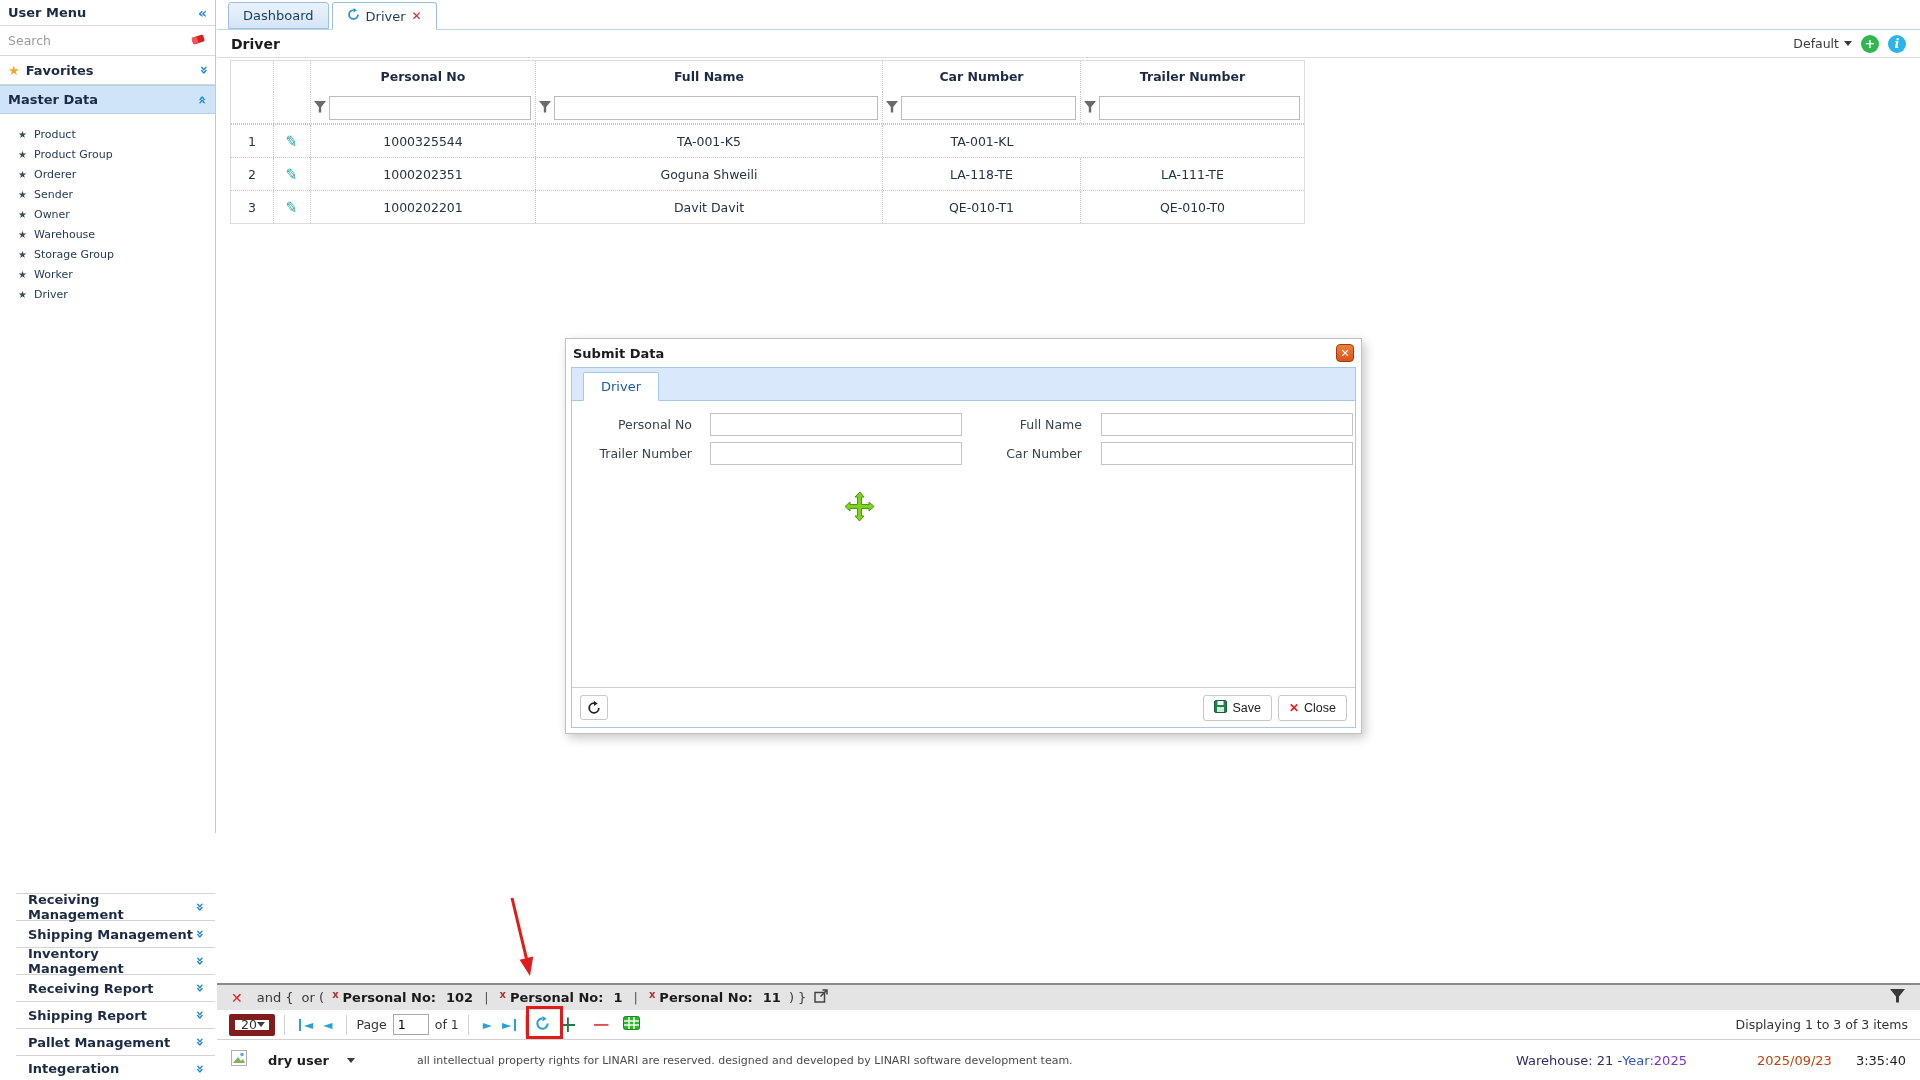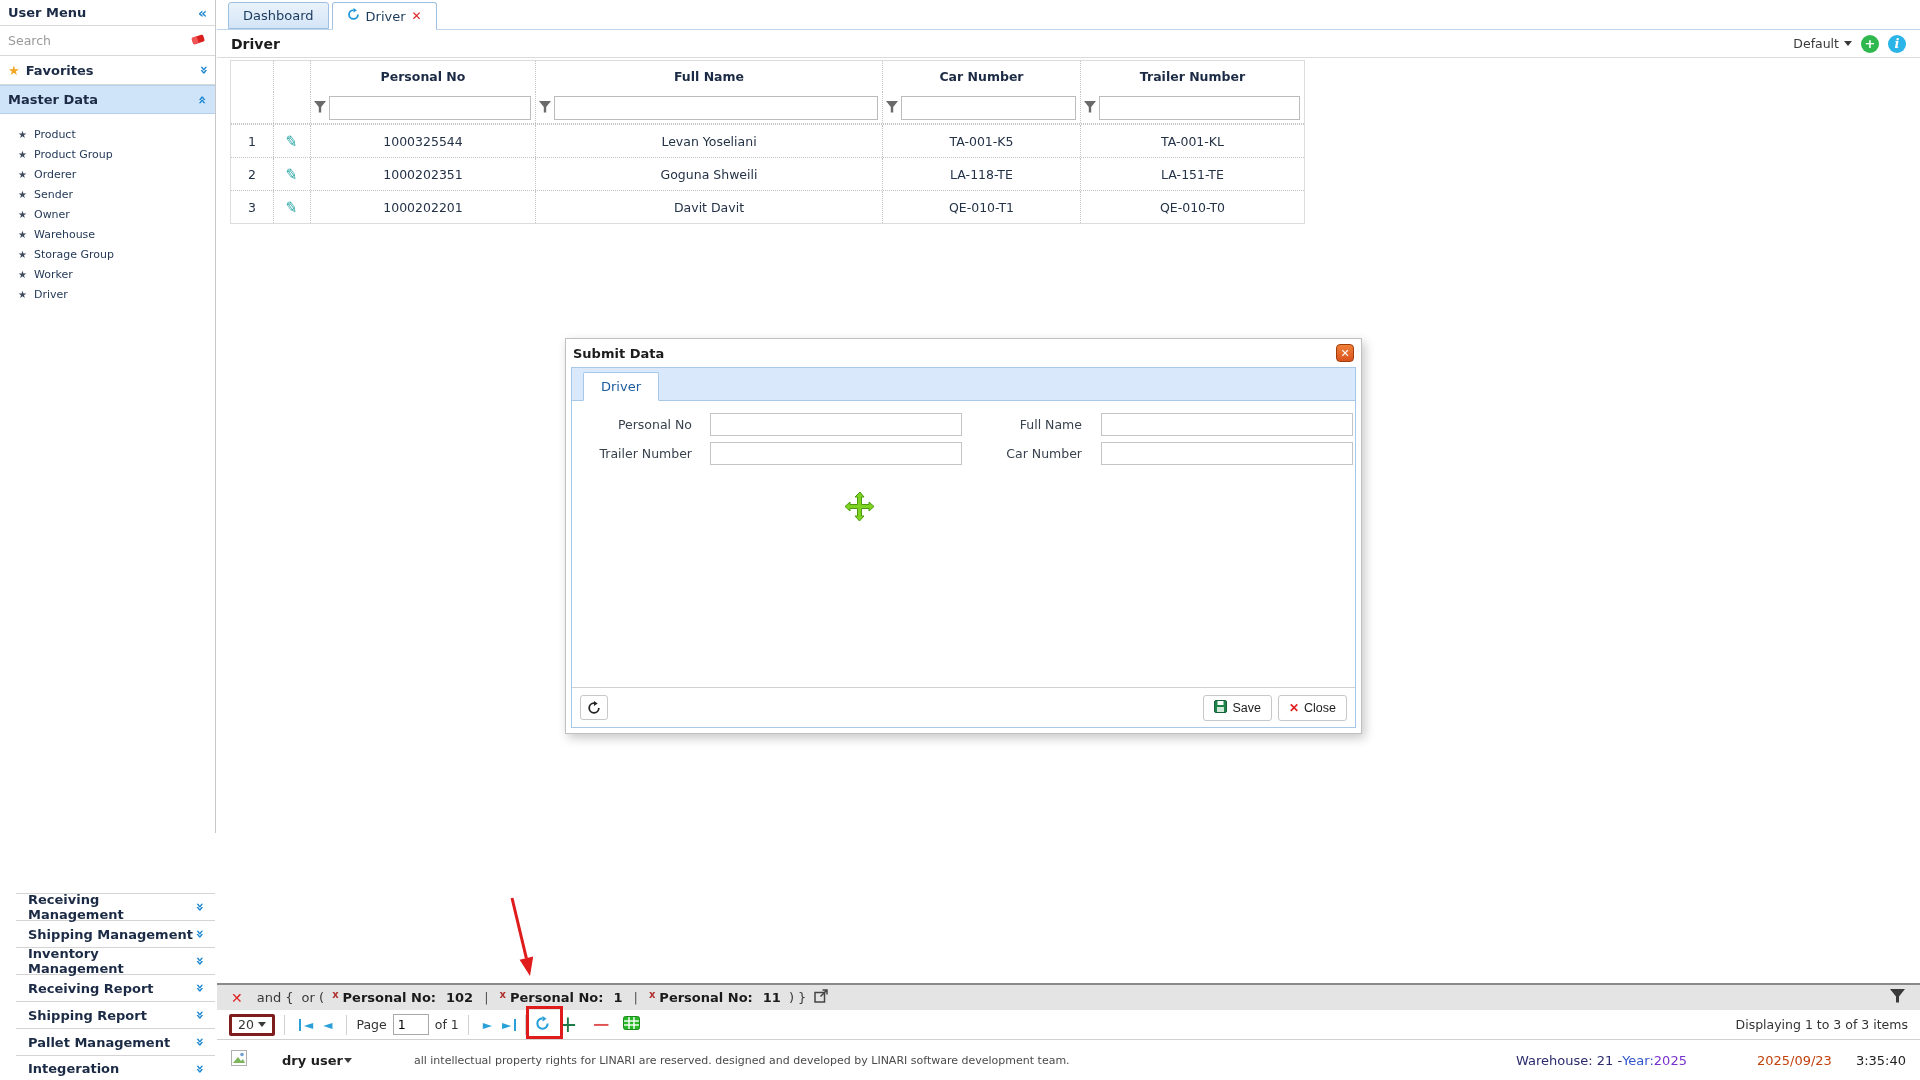--- a/index.html
+++ b/index.html
@@ -110,37 +110,37 @@
   .chip { display:flex; align-items:center; font-weight:700; color:#1a1a1a; gap:4px; }
   .chip .cx { color:#b03030; font-size:10px; font-weight:700; cursor:pointer; position:relative; top:-3px; }
   .chip .val { margin-left:6px; }
   .fb-sep { color:#555; padding:0 3px; }
   .fb-funnel { margin-left:auto; cursor:pointer; }
 
   
   .pagebar { position:absolute; left:217px; top:1010px; right:0; height:30px; background:#fff;
     border-bottom:1px solid #d0d0d0; display:flex; align-items:center; padding:0 12px;
     font-size:12.5px; color:#333; }
-  .psel { width:46px; height:22px; border:3px solid #7f1d1d; border-radius:2px; display:flex;
+  .psel { width:46px; height:22px; border:6px solid #7f1d1d; border-radius:2px; display:flex;
     align-items:center; justify-content:space-between; padding:0 6px; cursor:pointer; background:#fff; }
   .vsep { width:1px; height:20px; background:#d0d0d0; margin:0 9px; }
   .nav { color:#2aa0d8; font-size:12px; cursor:pointer; padding:0 5px; line-height:1; }
   .nav.first { border-left:2px solid #2aa0d8; padding-left:3px; margin-left:5px; }
   .nav.last { border-right:2px solid #2aa0d8; padding-right:3px; }
   .pinput { width:36px; height:21px; border:1px solid #a8a8a8; font-size:12.5px; padding:0 4px;
     font-family:"DejaVu Sans",sans-serif; margin:0 6px; }
   .pg-plus { color:#1e7a46; font-size:23px; font-weight:400; cursor:pointer; padding:0 8px; line-height:1; }
   .pg-minus { color:#e05050; font-size:23px; cursor:pointer; padding:0 6px; line-height:1; }
   .displaying { margin-left:auto; font-size:12.5px; color:#333; }
 
   
   .footer { position:absolute; left:217px; top:1040px; right:0; height:40px; background:#fff;
     display:flex; align-items:center; padding:0 14px; }
-  .f-user { font-size:13px; font-weight:700; color:#1e1e1e; margin-left:34px; display:flex;
-    align-items:center; gap:1px; cursor:pointer; }
+  .f-user { font-size:13px; font-weight:700; color:#1e1e1e; margin-left:20px; display:flex;
+    align-items:center; gap:18px; cursor:pointer; }
   .f-copy { font-size:11px; color:#4a4a4a; margin-left:62px; }
   .f-right { margin-left:auto; display:flex; align-items:center; font-size:13px; }
   .f-wh { color:#2b2b6e; }
   .f-yl { color:#3355cc; } .f-yv { color:#7733cc; }
   .f-date { color:#c2410c; margin-left:70px; }
   .f-time { color:#222; margin-left:24px; }
 
   
   .anno-rect { position:absolute; left:526px; top:1006px; width:37px; height:33px;
     border:3px solid #e01b1b; z-index:50; pointer-events:none; }
@@ -309,33 +309,32 @@
           </svg></span>
       <input style="">
     </div>
   </div>
   <div class="grow gdata">
     <div class="gcell">1</div>
     <div class="gcell">
         <span class="pencil">✎</span>
       </div>
     <div class="gcell">1000325544</div>
-    <div class="gcell">Levan Yoseliani</div>
     <div class="gcell">TA-001-K5</div>
     <div class="gcell">TA-001-KL</div>
   </div>
   <div class="grow gdata">
     <div class="gcell">2</div>
     <div class="gcell">
         <span class="pencil">✎</span>
       </div>
     <div class="gcell">1000202351</div>
     <div class="gcell">Goguna Shweili</div>
     <div class="gcell">LA-118-TE</div>
-    <div class="gcell">LA-151-TE</div>
+    <div class="gcell">LA-111-TE</div>
   </div>
   <div class="grow gdata">
     <div class="gcell">3</div>
     <div class="gcell">
         <span class="pencil">✎</span>
       </div>
     <div class="gcell">1000202201</div>
     <div class="gcell">Davit Davit</div>
     <div class="gcell">QE-010-T1</div>
     <div class="gcell">QE-010-T0</div>

